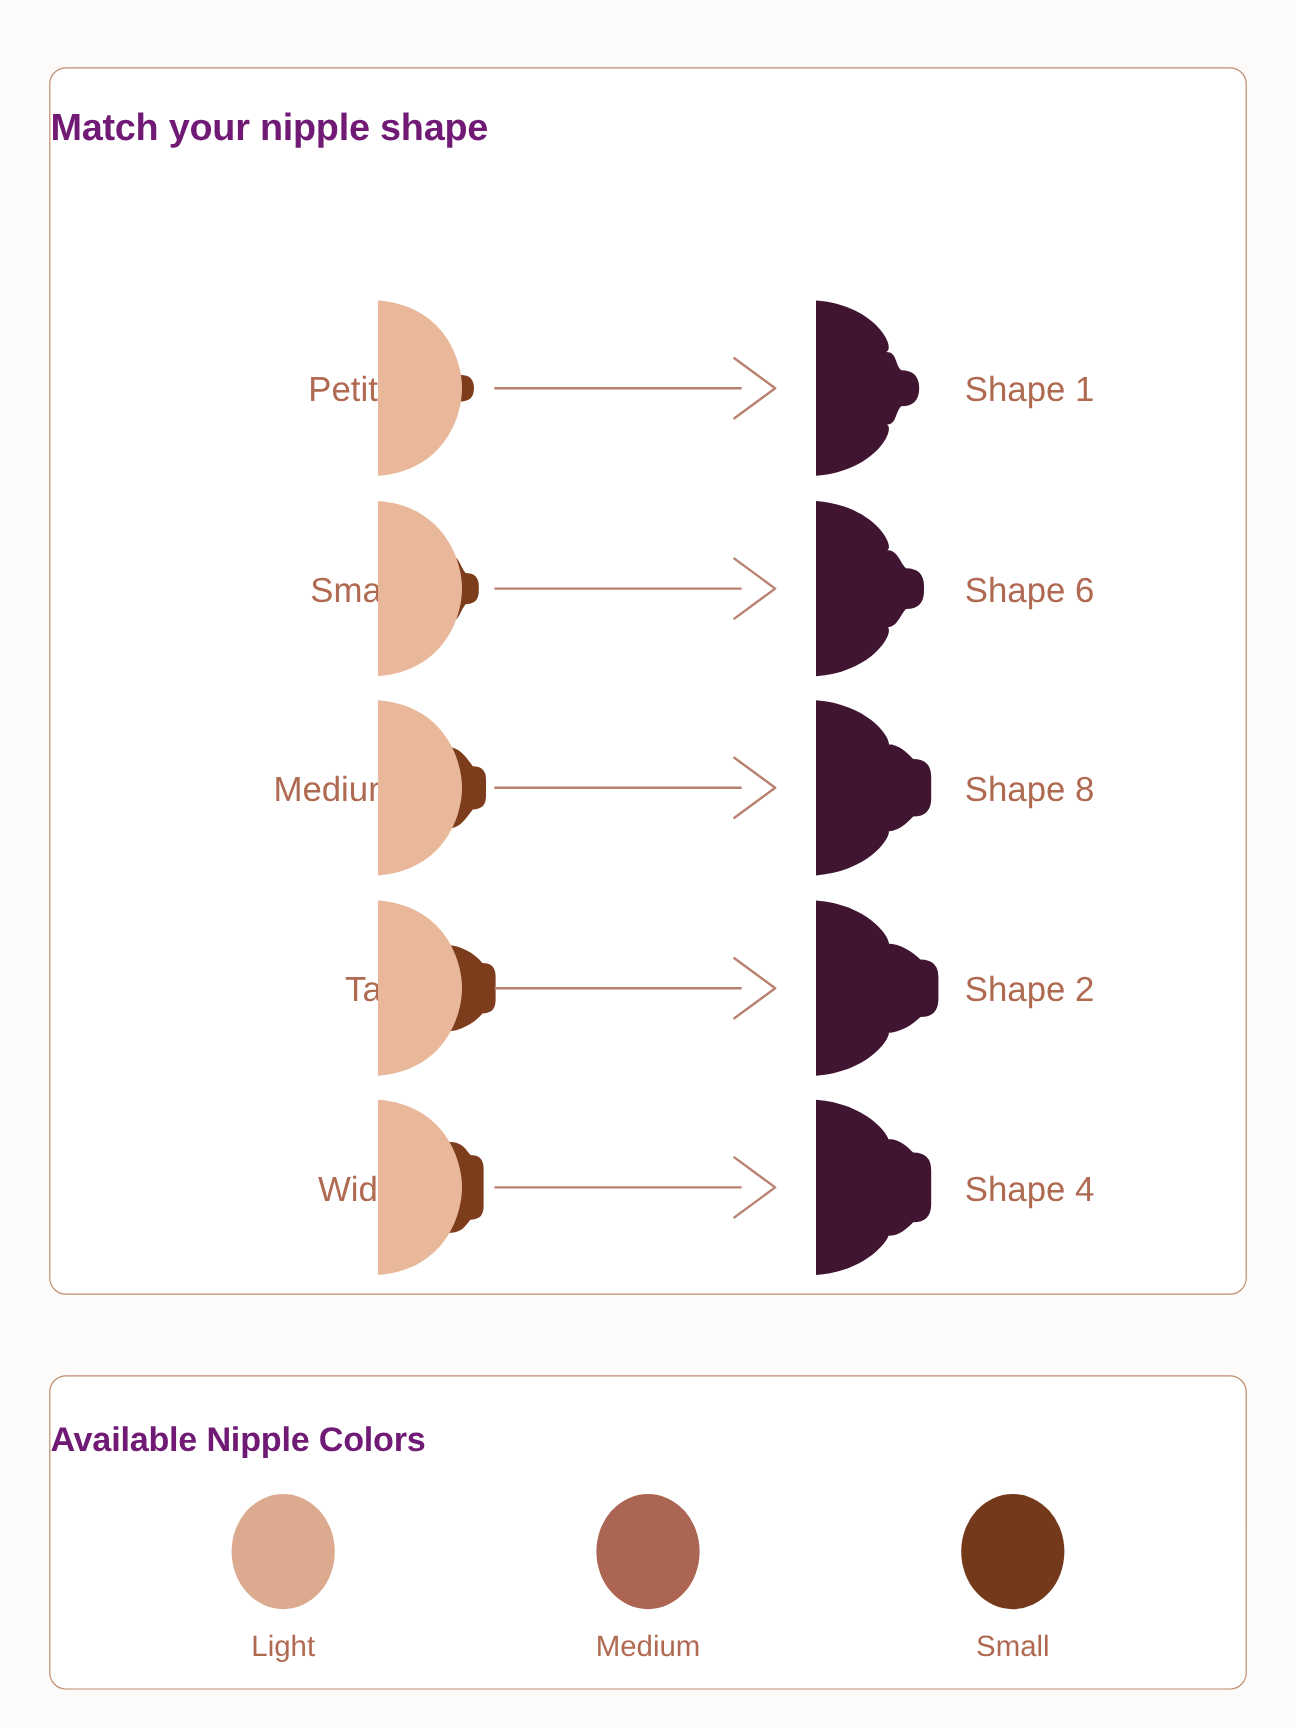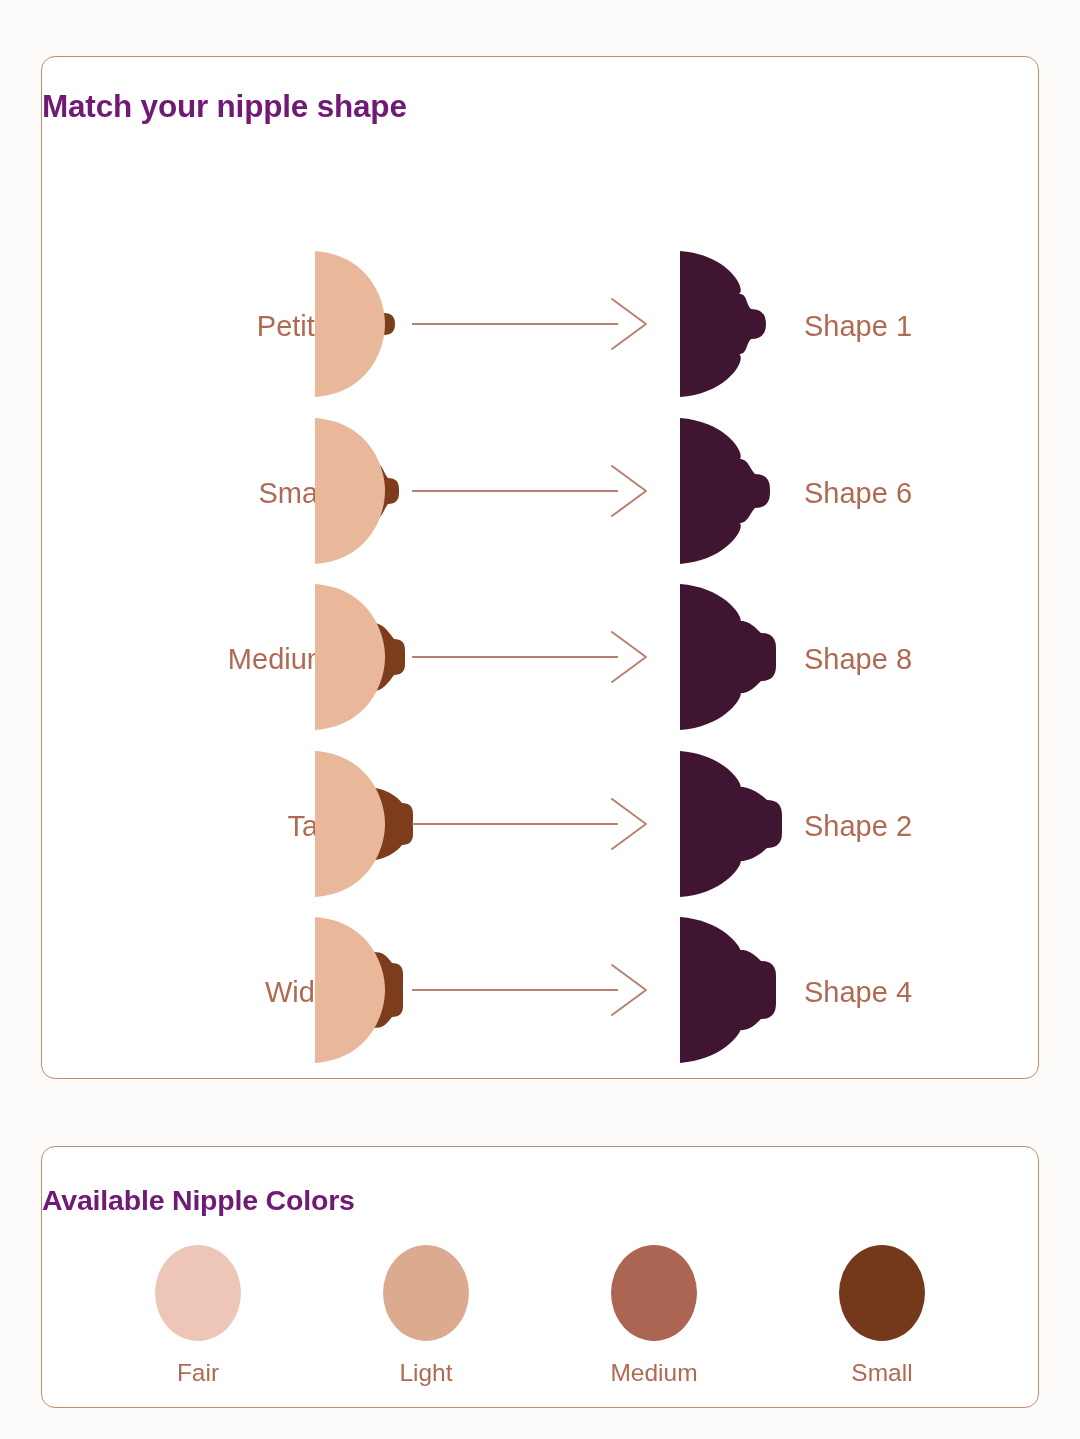--- a/index.html
+++ b/index.html
@@ -236,24 +236,20 @@
       </div>
 
   </section>
 
   <section class="card" id="colors-card">
 
     <h2 class="title" id="colors-title">Available Nipple Colors</h2>
 
     <div class="swatches" id="swatch-list">
         <div class="swatch">
-          <span class="swatch-dot" style="background:#eec6b8"></span>
-          <span class="swatch-label">Fair</span>
-        </div>
-        <div class="swatch">
           <span class="swatch-dot" style="background:#dcab8f"></span>
           <span class="swatch-label">Light</span>
         </div>
         <div class="swatch">
           <span class="swatch-dot" style="background:#ab6552"></span>
           <span class="swatch-label">Medium</span>
         </div>
         <div class="swatch">
           <span class="swatch-dot" style="background:#74381b"></span>
           <span class="swatch-label">Small</span>

